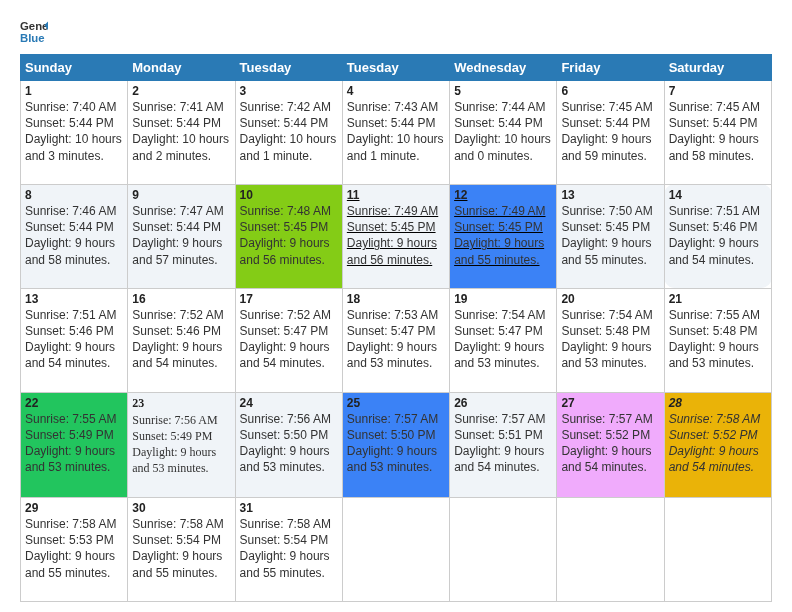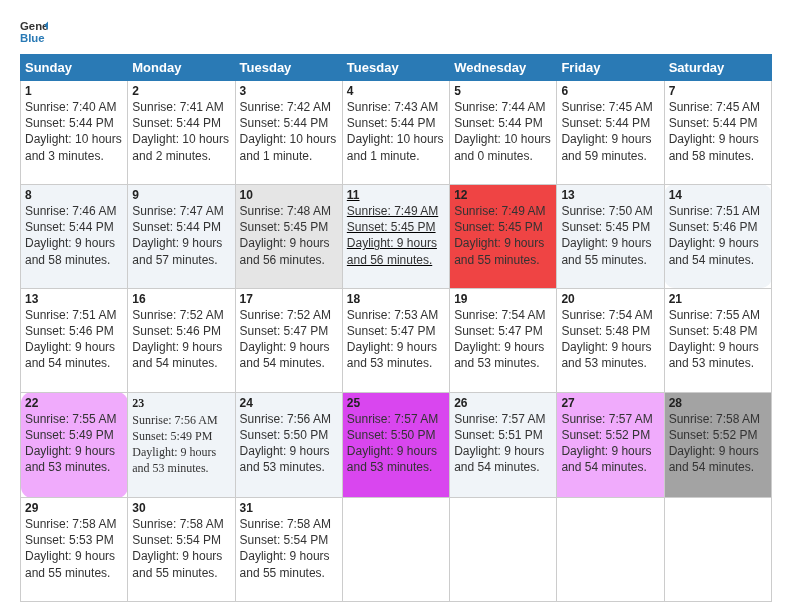--- a/index.html
+++ b/index.html
@@ -122,43 +122,43 @@
           <td><span class="day-num">2</span><span class="day-info">Sunrise: 7:41 AM<br>Sunset: 5:44 PM<br>Daylight: 10 hours<br>and 2 minutes.</span></td>
           <td><span class="day-num">3</span><span class="day-info">Sunrise: 7:42 AM<br>Sunset: 5:44 PM<br>Daylight: 10 hours<br>and 1 minute.</span></td>
           <td><span class="day-num">4</span><span class="day-info">Sunrise: 7:43 AM<br>Sunset: 5:44 PM<br>Daylight: 10 hours<br>and 1 minute.</span></td>
           <td><span class="day-num">5</span><span class="day-info">Sunrise: 7:44 AM<br>Sunset: 5:44 PM<br>Daylight: 10 hours<br>and 0 minutes.</span></td>
           <td><span class="day-num">6</span><span class="day-info">Sunrise: 7:45 AM<br>Sunset: 5:44 PM<br>Daylight: 9 hours<br>and 59 minutes.</span></td>
           <td><span class="day-num">7</span><span class="day-info">Sunrise: 7:45 AM<br>Sunset: 5:44 PM<br>Daylight: 9 hours<br>and 58 minutes.</span></td>
         </tr>
         <tr>
           <td style="background: rgb(240, 244, 248);"><span class="day-num">8</span><span class="day-info">Sunrise: 7:46 AM<br>Sunset: 5:44 PM<br>Daylight: 9 hours<br>and 58 minutes.</span></td>
           <td style="background: rgb(240, 244, 248);"><span class="day-num">9</span><span class="day-info">Sunrise: 7:47 AM<br>Sunset: 5:44 PM<br>Daylight: 9 hours<br>and 57 minutes.</span></td>
-          <td style="background: #e5e5e5;"><span class="day-num">10</span><span class="day-info">Sunrise: 7:48 AM<br>Sunset: 5:45 PM<br>Daylight: 9 hours<br>and 56 minutes.</span></td>
+          <td style="background: #84cc16;"><span class="day-num">10</span><span class="day-info">Sunrise: 7:48 AM<br>Sunset: 5:45 PM<br>Daylight: 9 hours<br>and 56 minutes.</span></td>
           <td style="background: rgb(240, 244, 248); text-decoration: underline;"><span class="day-num">11</span><span class="day-info">Sunrise: 7:49 AM<br>Sunset: 5:45 PM<br>Daylight: 9 hours<br>and 56 minutes.</span></td>
-          <td style="background: #ef4444;"><span class="day-num">12</span><span class="day-info">Sunrise: 7:49 AM<br>Sunset: 5:45 PM<br>Daylight: 9 hours<br>and 55 minutes.</span></td>
+          <td style="background: #3b82f6; text-decoration: underline;"><span class="day-num">12</span><span class="day-info">Sunrise: 7:49 AM<br>Sunset: 5:45 PM<br>Daylight: 9 hours<br>and 55 minutes.</span></td>
           <td style="background: rgb(240, 244, 248);"><span class="day-num">13</span><span class="day-info">Sunrise: 7:50 AM<br>Sunset: 5:45 PM<br>Daylight: 9 hours<br>and 55 minutes.</span></td>
           <td style="background: rgb(240, 244, 248); border-radius: 11px;"><span class="day-num">14</span><span class="day-info">Sunrise: 7:51 AM<br>Sunset: 5:46 PM<br>Daylight: 9 hours<br>and 54 minutes.</span></td>
         </tr>
         <tr>
           <td><span class="day-num">13</span><span class="day-info">Sunrise: 7:51 AM<br>Sunset: 5:46 PM<br>Daylight: 9 hours<br>and 54 minutes.</span></td>
           <td><span class="day-num">16</span><span class="day-info">Sunrise: 7:52 AM<br>Sunset: 5:46 PM<br>Daylight: 9 hours<br>and 54 minutes.</span></td>
           <td><span class="day-num">17</span><span class="day-info">Sunrise: 7:52 AM<br>Sunset: 5:47 PM<br>Daylight: 9 hours<br>and 54 minutes.</span></td>
           <td><span class="day-num">18</span><span class="day-info">Sunrise: 7:53 AM<br>Sunset: 5:47 PM<br>Daylight: 9 hours<br>and 53 minutes.</span></td>
           <td><span class="day-num">19</span><span class="day-info">Sunrise: 7:54 AM<br>Sunset: 5:47 PM<br>Daylight: 9 hours<br>and 53 minutes.</span></td>
           <td><span class="day-num">20</span><span class="day-info">Sunrise: 7:54 AM<br>Sunset: 5:48 PM<br>Daylight: 9 hours<br>and 53 minutes.</span></td>
           <td><span class="day-num">21</span><span class="day-info">Sunrise: 7:55 AM<br>Sunset: 5:48 PM<br>Daylight: 9 hours<br>and 53 minutes.</span></td>
         </tr>
         <tr>
-          <td style="background: #f0abfc; border-radius: 11px;"><span class="day-num">22</span><span class="day-info">Sunrise: 7:55 AM<br>Sunset: 5:49 PM<br>Daylight: 9 hours<br>and 53 minutes.</span></td>
+          <td style="background: #22c55e;"><span class="day-num">22</span><span class="day-info">Sunrise: 7:55 AM<br>Sunset: 5:49 PM<br>Daylight: 9 hours<br>and 53 minutes.</span></td>
           <td style="background: rgb(240, 244, 248); font-family: Liberation Serif, serif;"><span class="day-num">23</span><span class="day-info">Sunrise: 7:56 AM<br>Sunset: 5:49 PM<br>Daylight: 9 hours<br>and 53 minutes.</span></td>
           <td style="background: rgb(240, 244, 248);"><span class="day-num">24</span><span class="day-info">Sunrise: 7:56 AM<br>Sunset: 5:50 PM<br>Daylight: 9 hours<br>and 53 minutes.</span></td>
-          <td style="background: #d946ef;"><span class="day-num">25</span><span class="day-info">Sunrise: 7:57 AM<br>Sunset: 5:50 PM<br>Daylight: 9 hours<br>and 53 minutes.</span></td>
+          <td style="background: #3b82f6;"><span class="day-num">25</span><span class="day-info">Sunrise: 7:57 AM<br>Sunset: 5:50 PM<br>Daylight: 9 hours<br>and 53 minutes.</span></td>
           <td style="background: rgb(240, 244, 248);"><span class="day-num">26</span><span class="day-info">Sunrise: 7:57 AM<br>Sunset: 5:51 PM<br>Daylight: 9 hours<br>and 54 minutes.</span></td>
           <td style="background: #f0abfc;"><span class="day-num">27</span><span class="day-info">Sunrise: 7:57 AM<br>Sunset: 5:52 PM<br>Daylight: 9 hours<br>and 54 minutes.</span></td>
-          <td style="background: #a3a3a3;"><span class="day-num">28</span><span class="day-info">Sunrise: 7:58 AM<br>Sunset: 5:52 PM<br>Daylight: 9 hours<br>and 54 minutes.</span></td>
+          <td style="background: #eab308; font-style: italic;"><span class="day-num">28</span><span class="day-info">Sunrise: 7:58 AM<br>Sunset: 5:52 PM<br>Daylight: 9 hours<br>and 54 minutes.</span></td>
         </tr>
         <tr>
           <td><span class="day-num">29</span><span class="day-info">Sunrise: 7:58 AM<br>Sunset: 5:53 PM<br>Daylight: 9 hours<br>and 55 minutes.</span></td>
           <td><span class="day-num">30</span><span class="day-info">Sunrise: 7:58 AM<br>Sunset: 5:54 PM<br>Daylight: 9 hours<br>and 55 minutes.</span></td>
           <td><span class="day-num">31</span><span class="day-info">Sunrise: 7:58 AM<br>Sunset: 5:54 PM<br>Daylight: 9 hours<br>and 55 minutes.</span></td>
           <td class="empty-cell"></td>
           <td class="empty-cell"></td>
           <td class="empty-cell"></td>
           <td class="empty-cell"></td>
         </tr>

